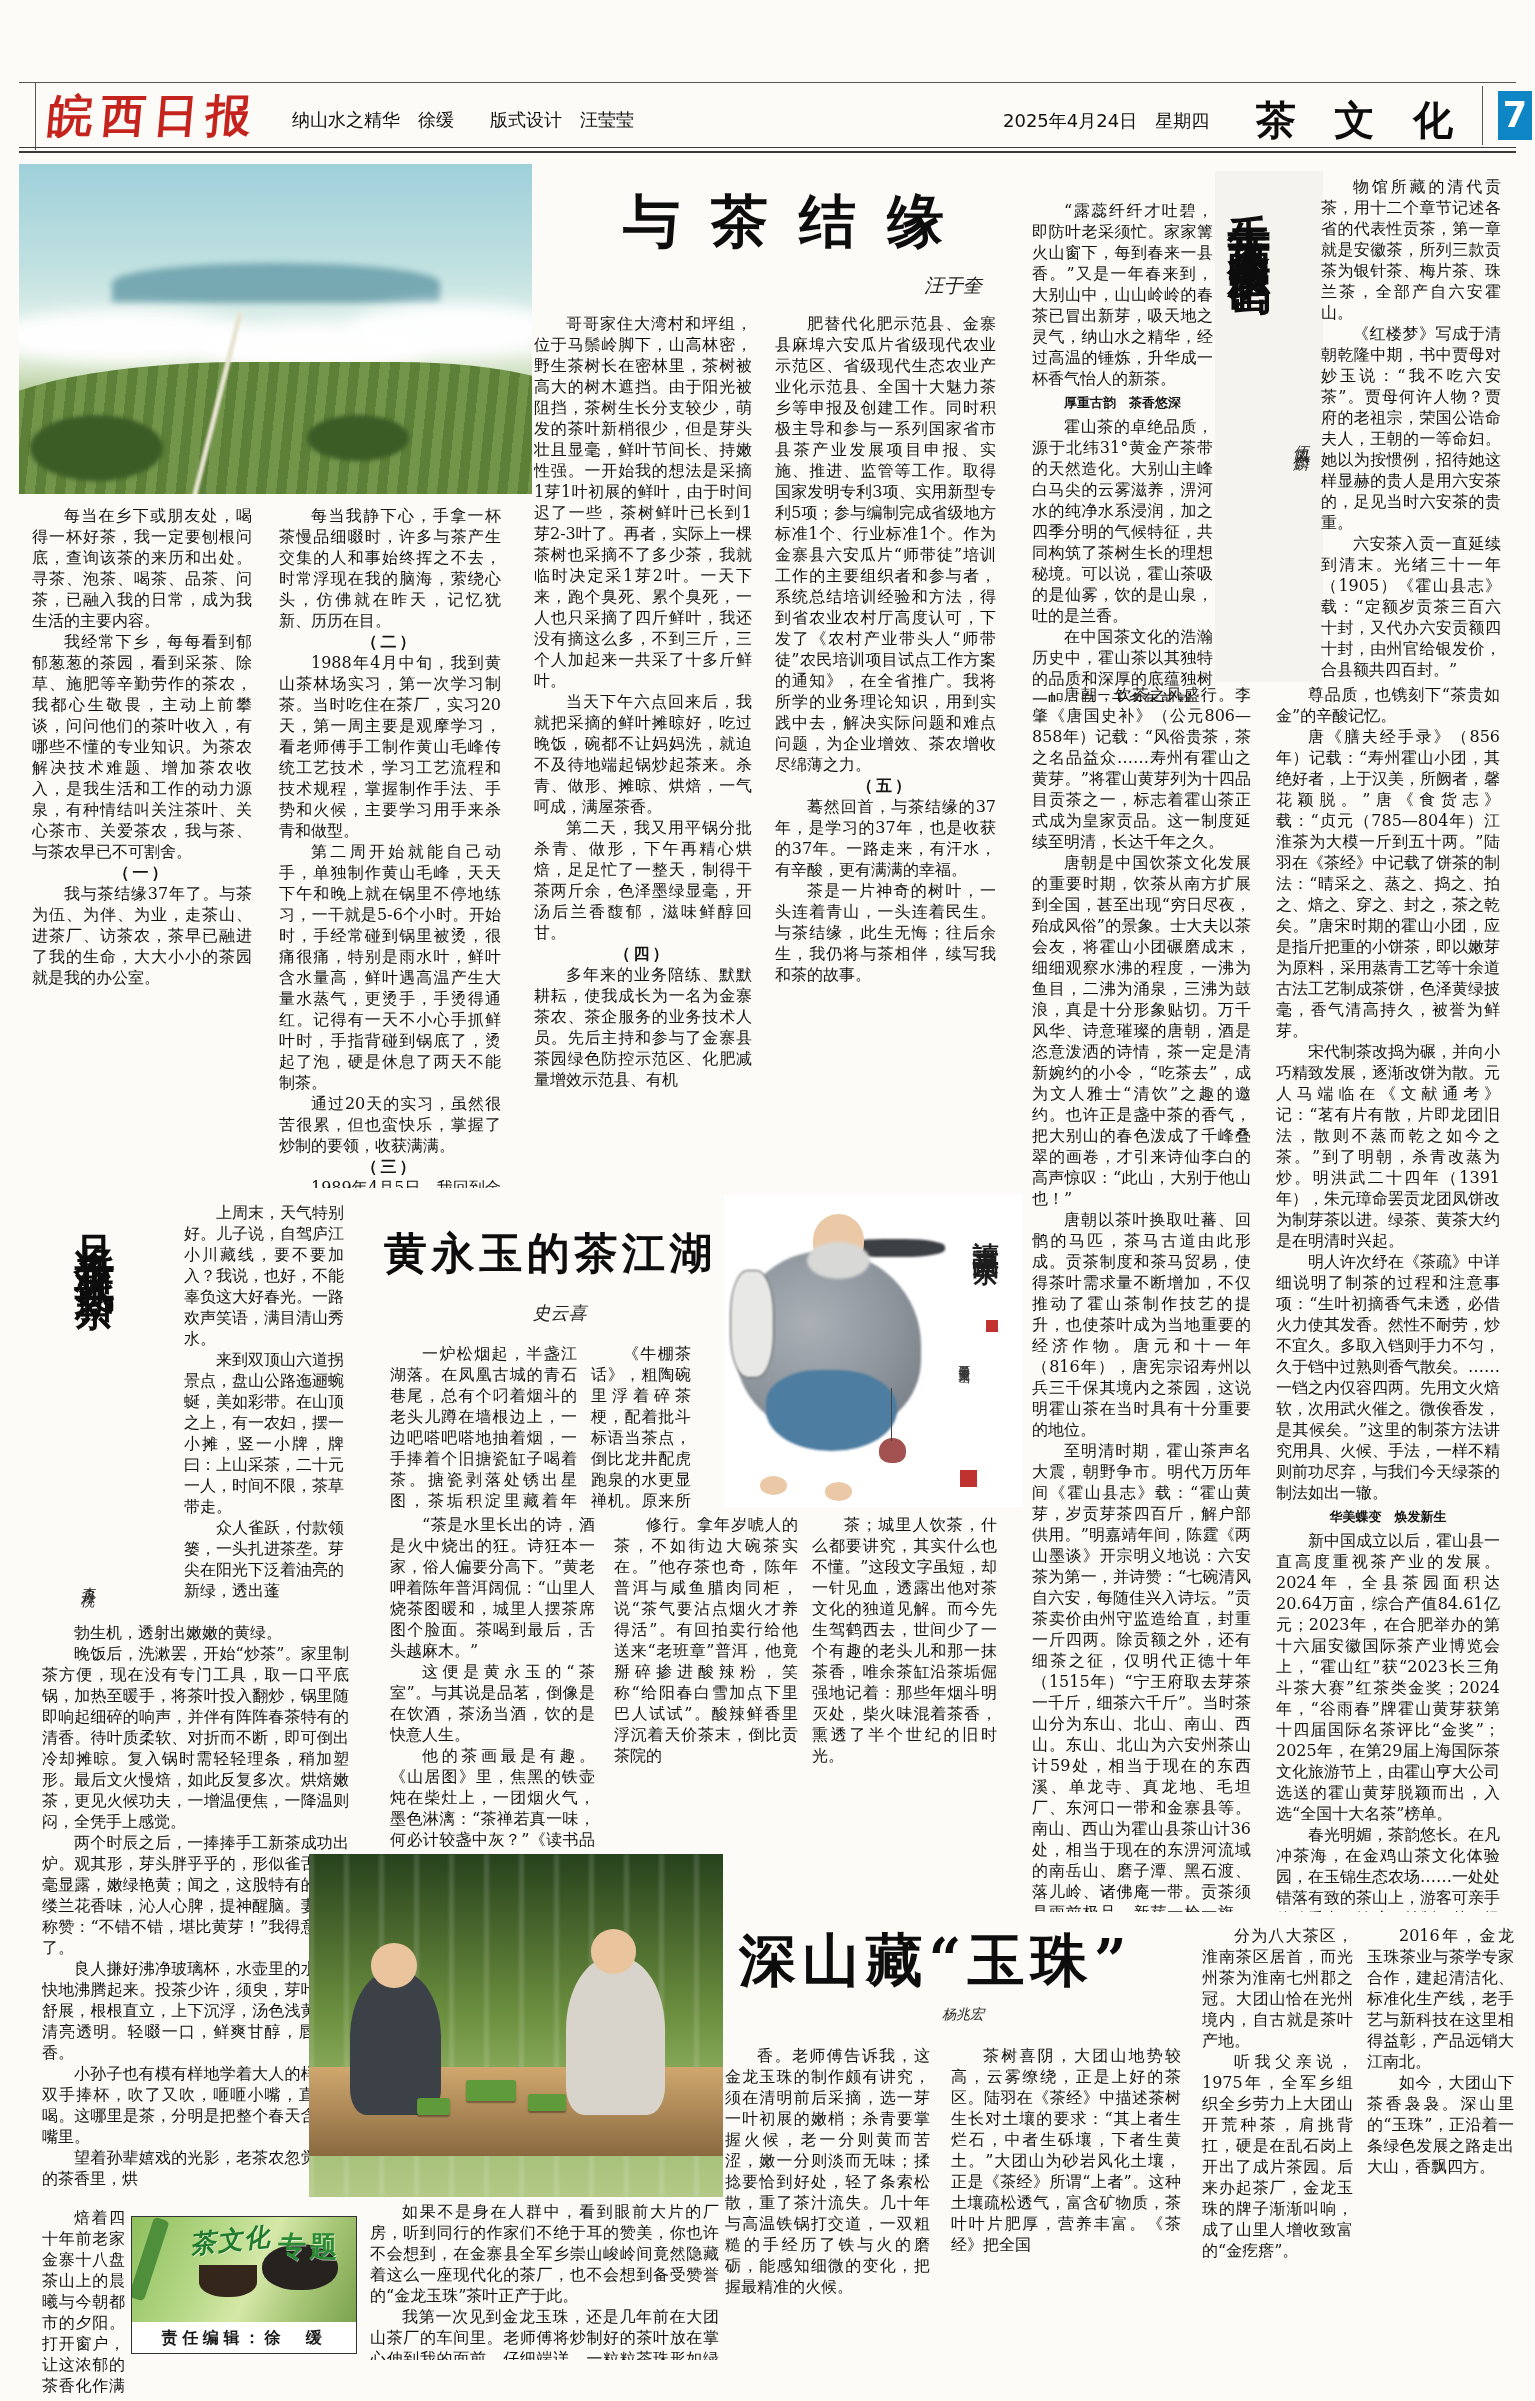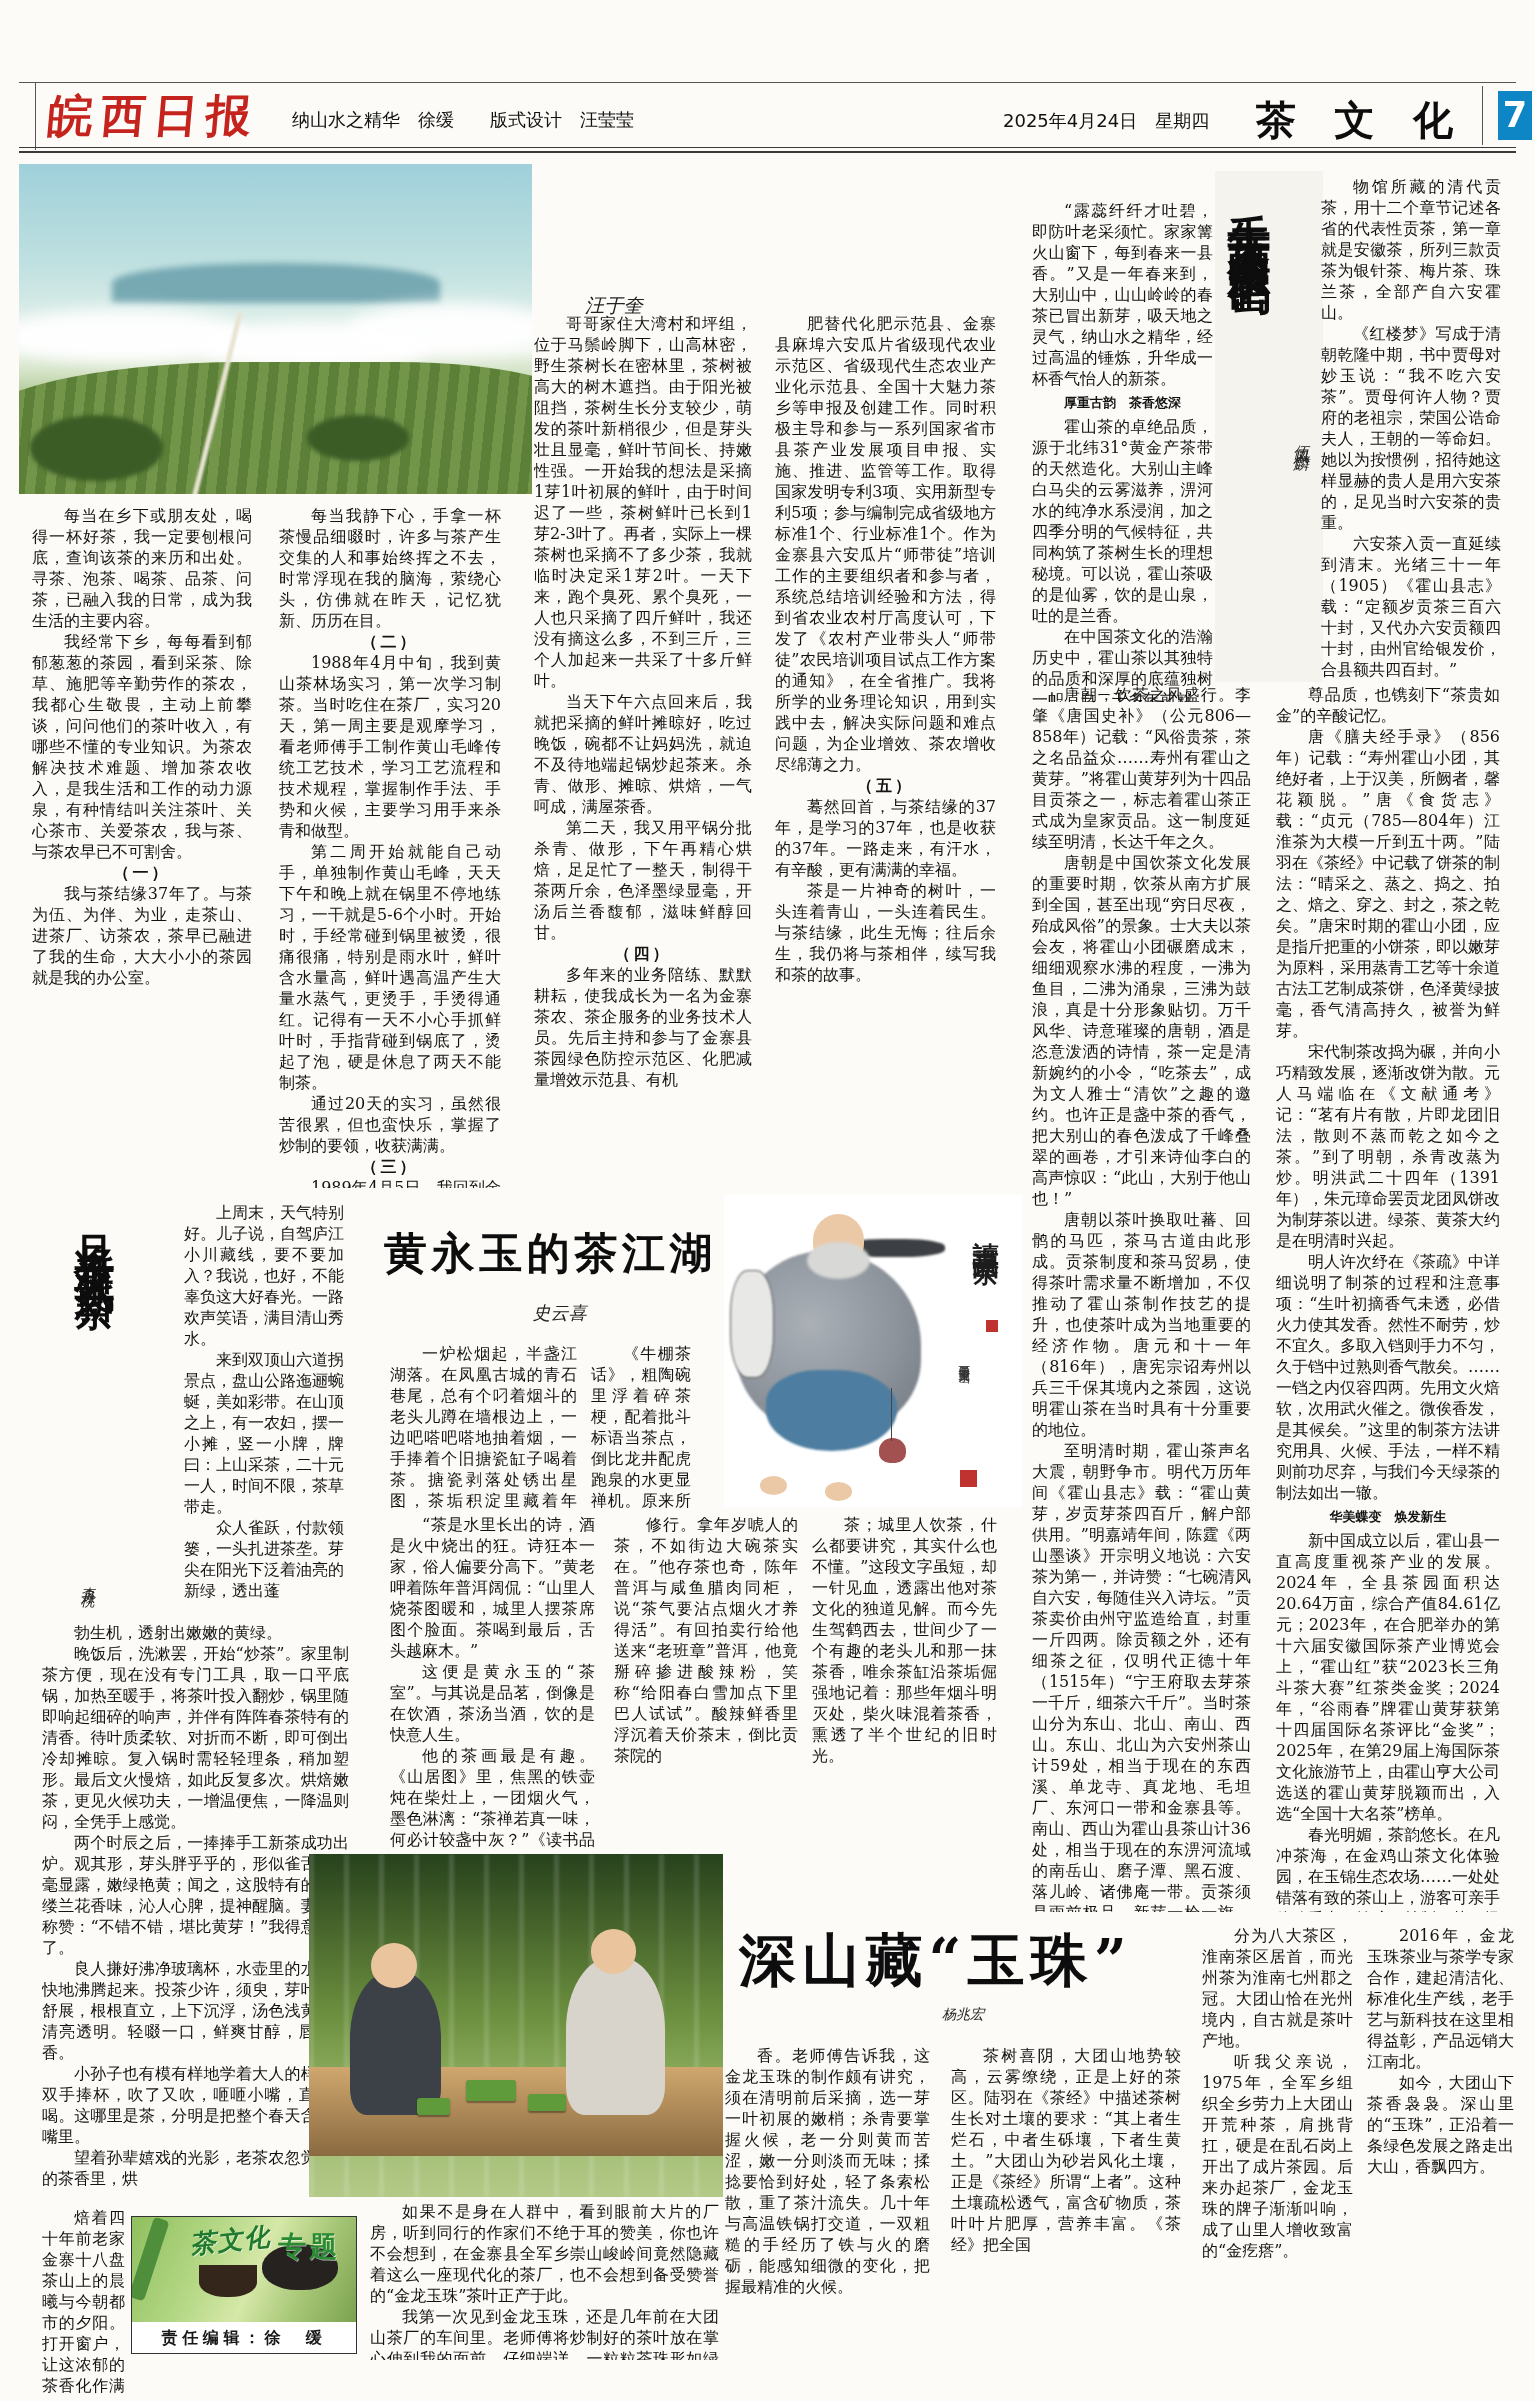--- a/index.html
+++ b/index.html
@@ -90,21 +90,22 @@
     <div class="ph1-mtn"></div>
     <div class="ph1-cloud" style="left:-5%;top:44%;width:50%;height:16%;"></div>
     <div class="ph1-cloud" style="left:35%;top:48%;width:45%;height:15%;"></div>
     <div class="ph1-cloud" style="left:64%;top:42%;width:42%;height:16%;"></div>
     <div class="ph1-hill"></div>
     <div class="ph1-trees" style="left:2%;bottom:4%;width:26%;height:20%;"></div>
     <div class="ph1-trees" style="left:56%;bottom:10%;width:20%;height:14%;"></div>
     <div class="ph1-road"></div>
   </div>
 
-  <div class="abs byline" style="left:585px;top:292px;width:397px;text-align:left;font-size:19.3px;">汪于奎</div>
+  <div class="abs htitle" style="left:585px;top:184px;width:397px;text-align:center;font-size:57px;letter-spacing:31px;text-indent:31px;">与茶结缘</div>
+  <div class="abs byline" style="left:585px;top:272px;width:397px;text-align:right;font-size:19.3px;">汪于奎</div>
 
   <div class="col" style="left:32px;top:505px;width:220px;height:683px;">
       <p>每当在乡下或朋友处，喝得一杯好茶，我一定要刨根问底，查询该茶的来历和出处。寻茶、泡茶、喝茶、品茶、问茶，已融入我的日常，成为我生活的主要内容。</p>
       <p>我经常下乡，每每看到郁郁葱葱的茶园，看到采茶、除草、施肥等辛勤劳作的茶农，我都心生敬畏，主动上前攀谈，问问他们的茶叶收入，有哪些不懂的专业知识。为茶农解决技术难题、增加茶农收入，是我生活和工作的动力源泉，有种情结叫关注茶叶、关心茶市、关爱茶农，我与茶、与茶农早已不可割舍。</p>
       <p class="mark">（一）</p>
       <p>我与茶结缘37年了。与茶为伍、为伴、为业，走茶山、进茶厂、访茶农，茶早已融进了我的生命，大大小小的茶园就是我的办公室。</p>
     </div>
   <div class="col" style="left:279px;top:505px;width:222px;height:683px;">
       <p>每当我静下心，手拿一杯茶慢品细啜时，许多与茶产生交集的人和事始终挥之不去，时常浮现在我的脑海，萦绕心头，仿佛就在昨天，记忆犹新、历历在目。</p>
       <p class="mark">（二）</p>

